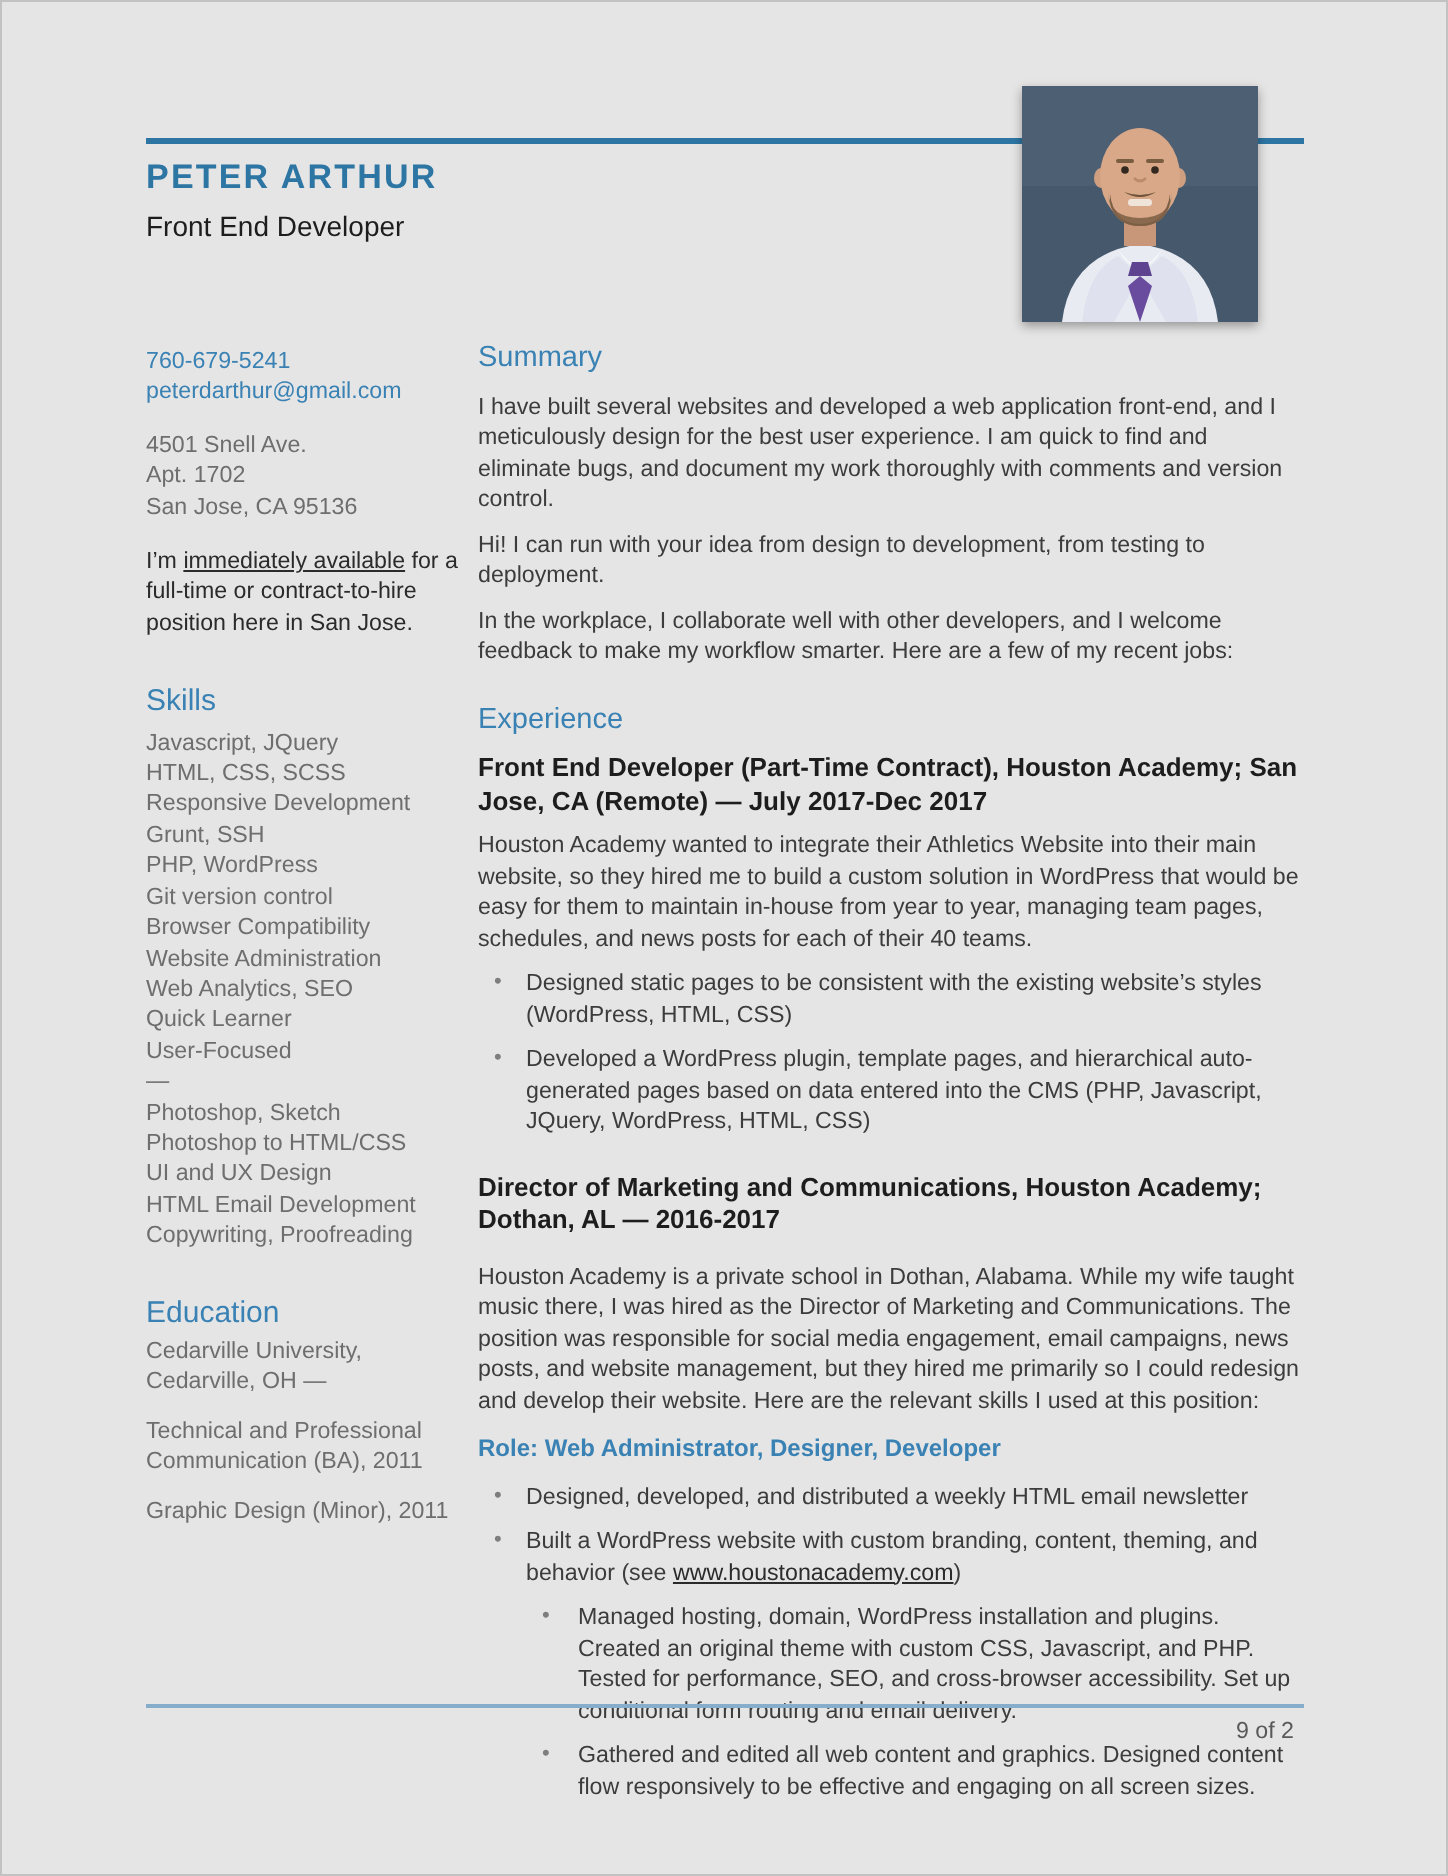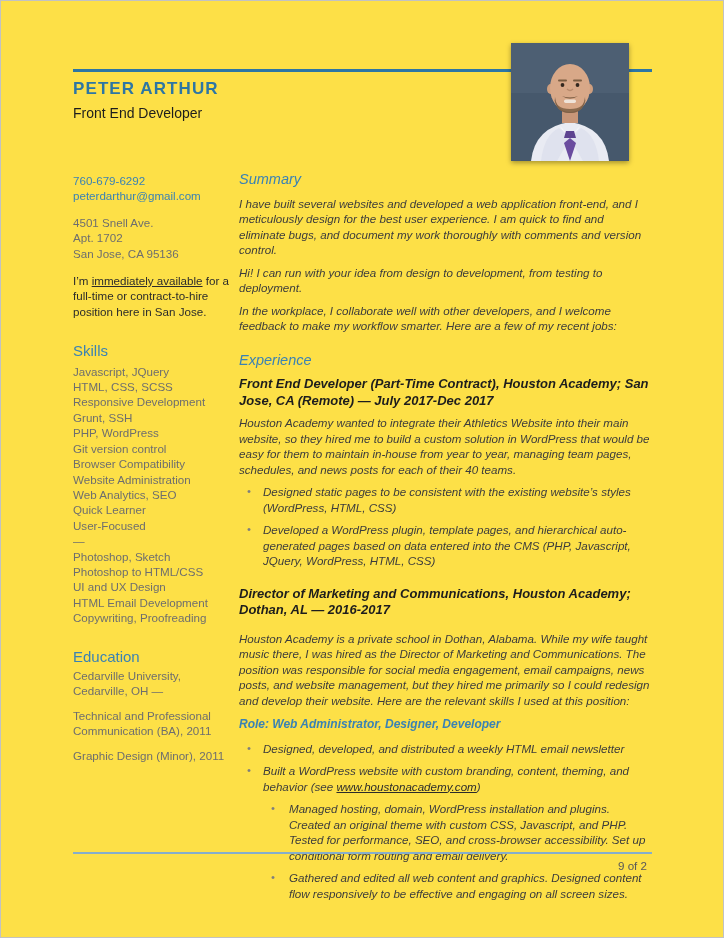--- a/index.html
+++ b/index.html
@@ -11,37 +11,37 @@
     --page-number:#595959;
   }
   *{margin:0;padding:0;box-sizing:border-box;}
   body{
     margin:0;background:#ffffff;
     font-family:"Liberation Sans","DejaVu Sans",sans-serif;
     -webkit-font-smoothing:antialiased;
   }
   .page{
     position:relative;width:724px;height:938px;
-    background:#fde047;border:1px solid #c2c2c2;overflow:hidden;
+    background:#e5e5e5;border:1px solid #c2c2c2;overflow:hidden;
   }
   
   .rule-top{position:absolute;left:72px;top:68px;width:579px;height:3px;background:var(--accent);}
   .name{
     position:absolute;left:72px;top:78px;
     font-size:17px;font-weight:bold;letter-spacing:1.1px;color:var(--accent);
   }
   .subtitle{position:absolute;left:72px;top:104px;font-size:14px;color:#1d1d1d;}
   .photo{
     position:absolute;left:510px;top:42px;width:118px;height:118px;
     box-shadow:0 2px 5px rgba(0,0,0,.35);background:#46586c;
   }
   .photo svg{display:block;width:118px;height:118px;}
   
   .left-col{position:absolute;left:72px;top:172px;width:156px;font-size:11.6px;line-height:15.4px;}
-  .right-col{position:absolute;left:238px;top:171px;width:413px;font-size:11.6px;line-height:15.5px;color:var(--body-text);font-style:italic;}
+  .right-col{position:absolute;left:238px;top:171px;width:413px;font-size:11.6px;line-height:15.5px;color:var(--body-text);}
   .contact a{color:var(--heading);text-decoration:none;display:block;}
   .addr{margin-top:11px;color:var(--muted-text);}
   .avail{margin-top:12px;color:#2b2b2b;}
   .avail .u{text-decoration:underline;}
   .side-h{font-size:15px;color:var(--heading);font-weight:400;}
   .skills-h{margin-top:24px;margin-bottom:5px;}
   .skill-line{color:var(--muted-text);}
   .edu-h{margin-top:23px;margin-bottom:4px;}
   .edu-school{color:var(--muted-text);}
   .edu-entry{margin-top:9px;color:var(--muted-text);}
@@ -96,21 +96,21 @@
       <circle cx="51.5" cy="42" r="1.9" fill="#33281f"></circle>
       <circle cx="66.5" cy="42" r="1.9" fill="#33281f"></circle>
       <rect x="47" y="36.5" width="9" height="2" rx="1" fill="#7a5c41"></rect>
       <rect x="62" y="36.5" width="9" height="2" rx="1" fill="#7a5c41"></rect>
       <path d="M56,46 Q59,49 62,46" stroke="#b98a6c" stroke-width="1.3" fill="none"></path>
     </svg>
   </div>
 
   <div class="left-col">
     <div class="contact">
-      <a>760-679-6292</a>
+      <a>760-679-5241</a>
       <a>peterdarthur@gmail.com</a>
     </div>
     <div class="addr">
       <div>4501 Snell Ave.</div>
       <div>Apt. 1702</div>
       <div>San Jose, CA 95136</div>
     </div>
     <div class="avail"><span>I’m </span><span class="u">immediately available</span><span> for a full-time or contract-to-hire position here in San Jose.</span></div>
 
     <div class="side-h skills-h">Skills</div>

